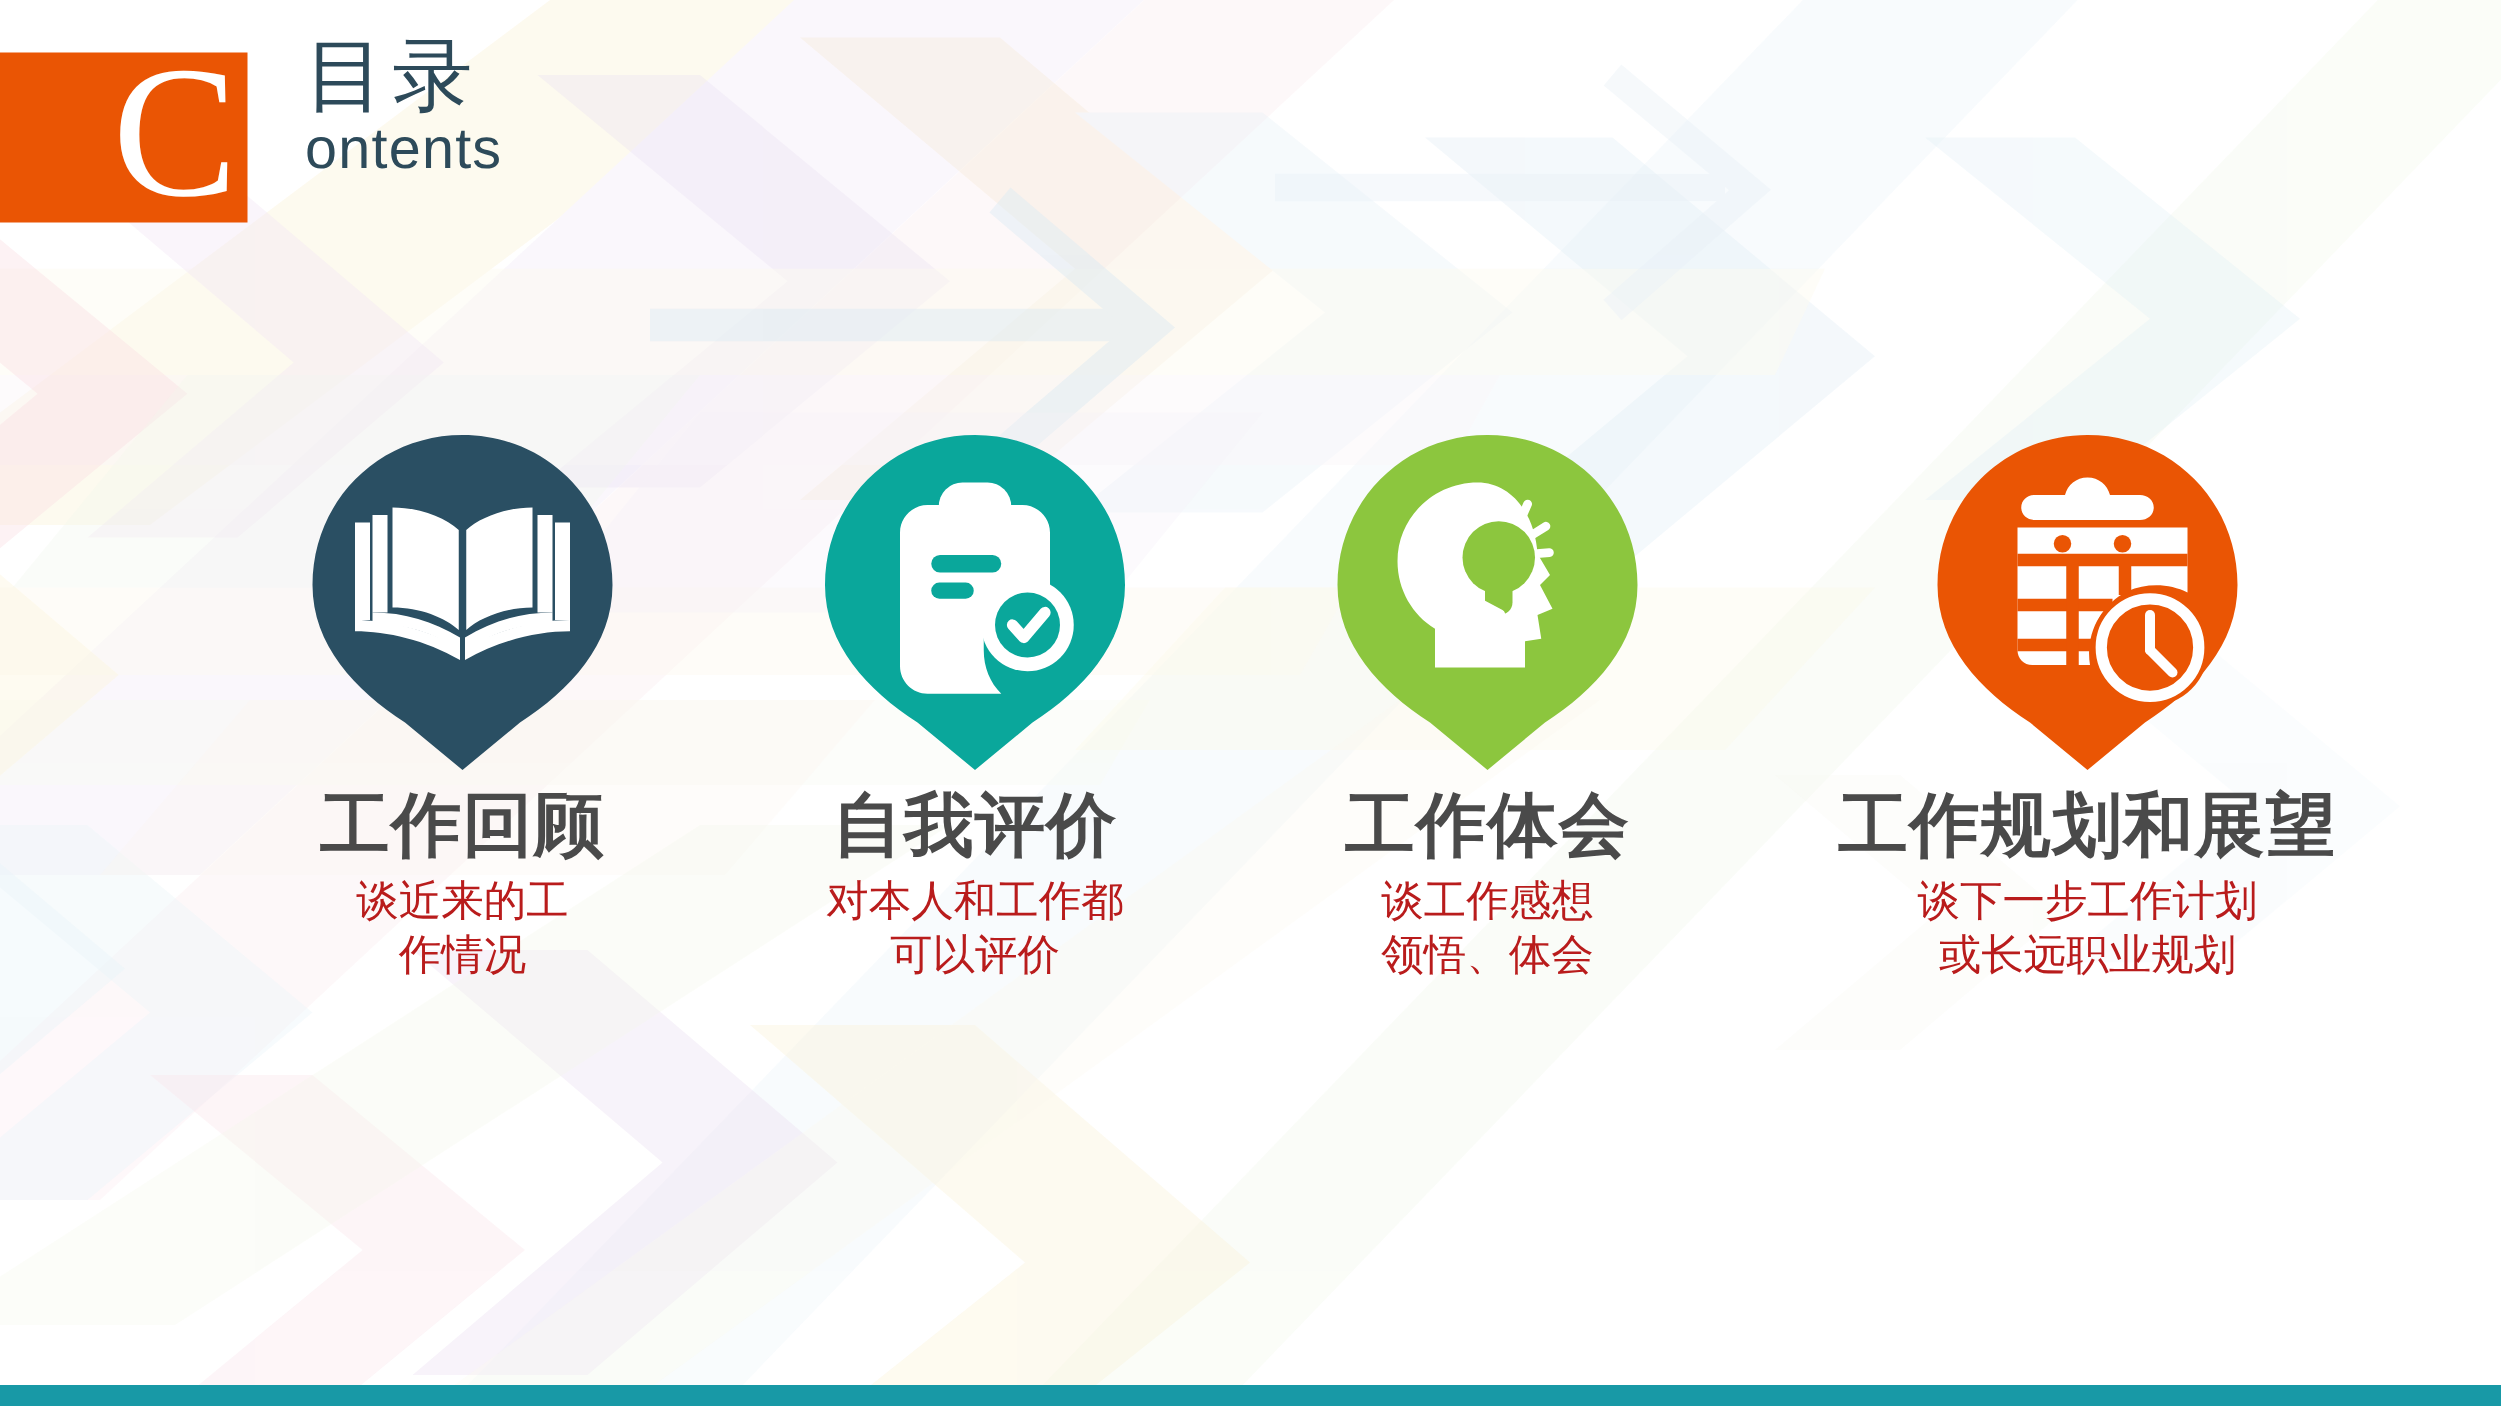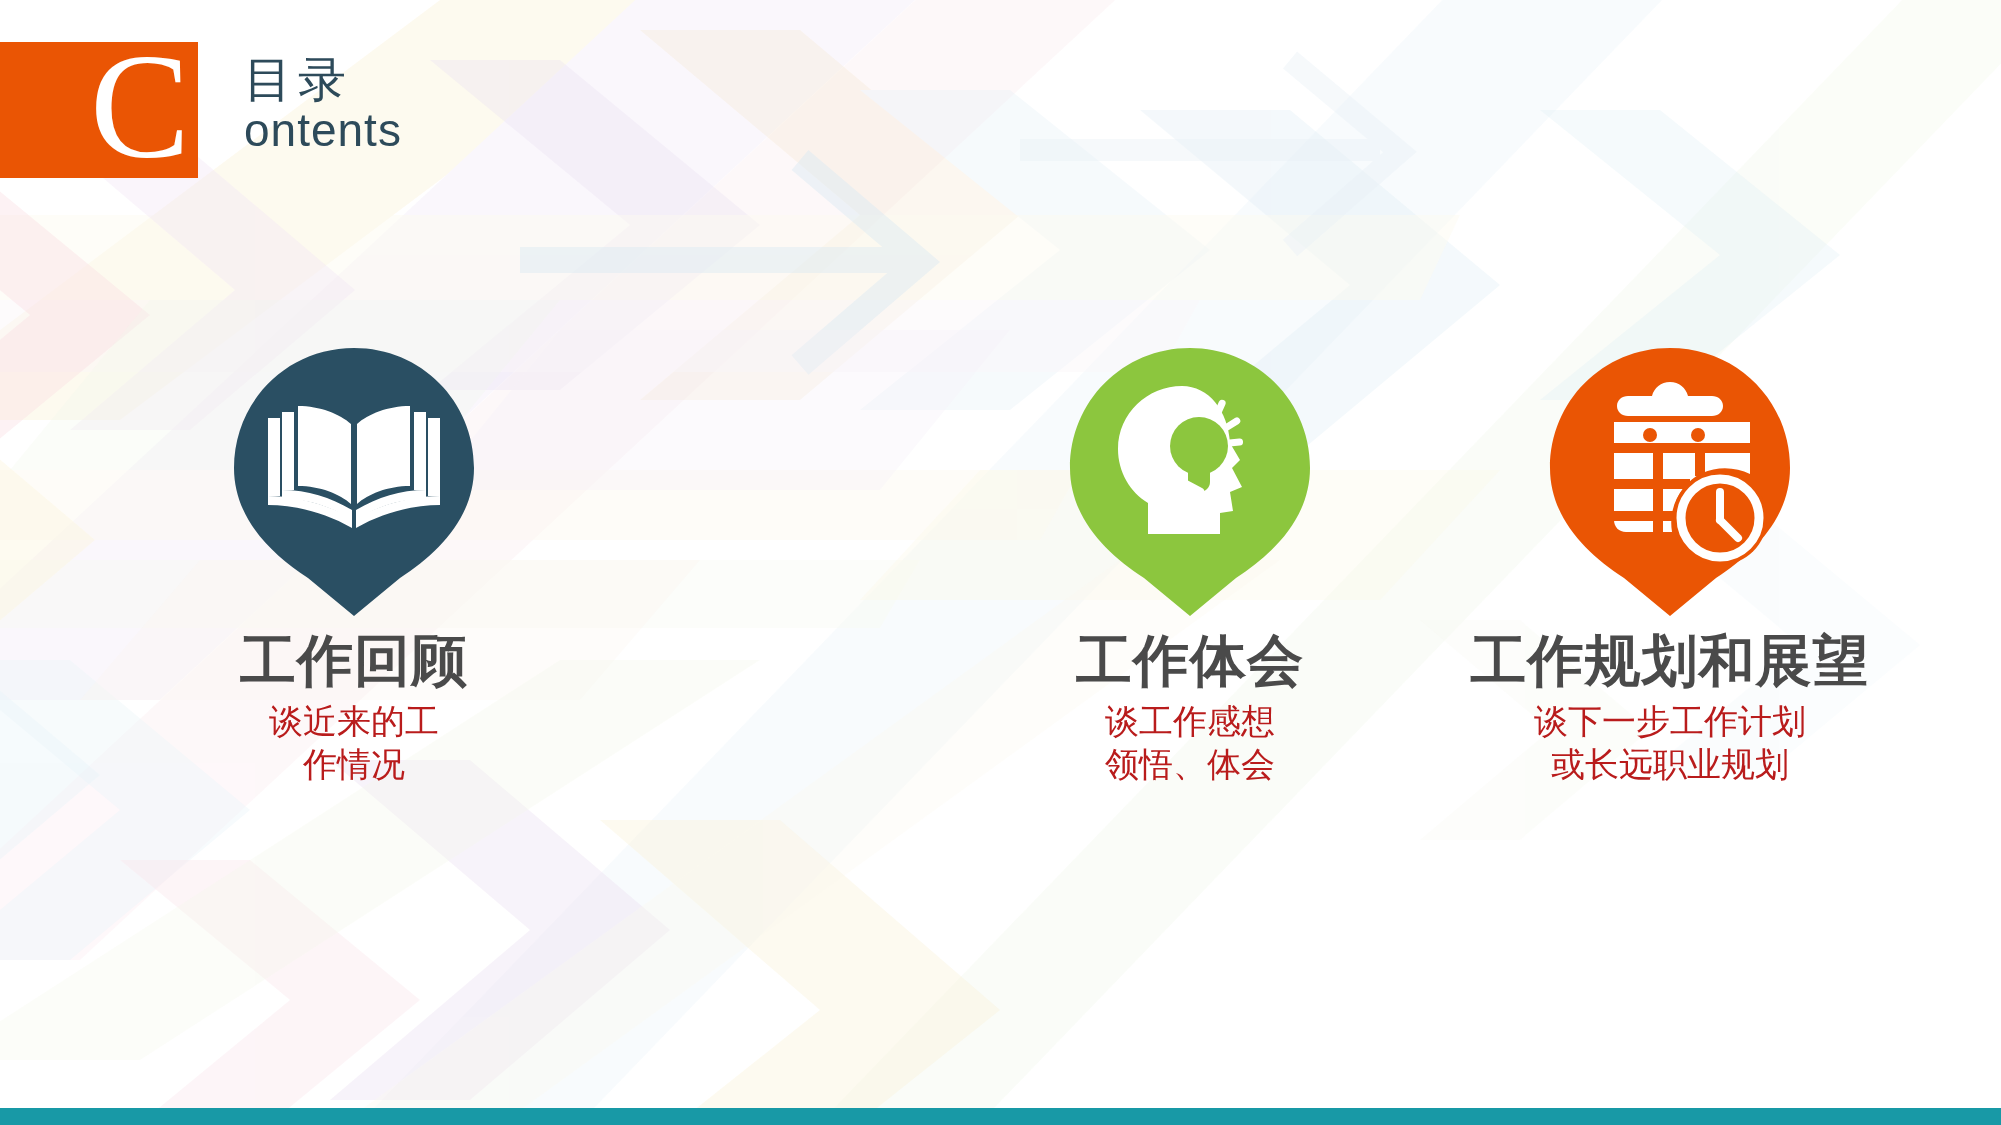--- a/index.html
+++ b/index.html
@@ -52,27 +52,26 @@
     padding-right: 8px;
     position: relative;
     top: -4px;
   }
   #header-text {
     position: absolute;
     left: 244px;
     top: 28px;
   }
   #header-cn {
-    font-size: 48px;
+    font-size: 64px;
     font-weight: 400;
     color: #2d4a5a;
     letter-spacing: 6px;
     line-height: 1.02;
     font-family: Liberation Sans, sans-serif;
-    margin-top: 28px;
   }
   #header-en {
     font-size: 46px;
     font-weight: 400;
     color: #2d4a5a;
     letter-spacing: 1px;
     line-height: 1.0;
     margin-top: 2px;
     font-family: "Liberation Sans", sans-serif;
   }
@@ -211,21 +210,21 @@
       <span id="logo-letter">C</span>
     </div>
     <div id="header-text">
       <div id="header-cn">目录</div>
       <div id="header-en">ontents</div>
     </div>
   </div>
 
   <div id="pins">
 
-    <div class="pin-col" style="left:164px;">
+    <div class="pin-col" style="left:180px;">
       <div class="pin-graphic">
         <svg viewBox="0 0 260 280" width="260" height="280">
           <path d="M130 8 C 63 8 10 61 10 128 C 10 176 44 212 84 238 L 130 276 L 176 238 C 216 212 250 176 250 128 C 250 61 197 8 130 8 Z" fill="#2a4f63"></path>
           <g fill="#ffffff">
 
             <path d="M44 78 L56 78 L56 156 L44 156 Z"></path>
             <path d="M44 156 C 70 156 100 163 128 178 L128 188 C 100 172 70 165 44 165 Z"></path>
 
             <path d="M58 72 L70 72 L70 150 L58 150 Z"></path>
             <path d="M58 150 C 84 150 106 157 128 170 L128 180 C 106 166 84 159 58 159 Z"></path>
@@ -242,20 +241,45 @@
           </g>
         </svg>
       </div>
       <div class="pin-title">工作回顾</div>
       <div class="pin-sub">
         <div>谈近来的工</div>
         <div>作情况</div>
       </div>
     </div>
 
+    <div class="pin-col" style="left:590px;">
+      <div class="pin-graphic">
+        <svg viewBox="0 0 260 280" width="260" height="280">
+          <path d="M130 8 C 63 8 10 61 10 128 C 10 176 44 212 84 238 L 130 276 L 176 238 C 216 212 250 176 250 128 C 250 61 197 8 130 8 Z" fill="#0aa79b"></path>
+          <g fill="#ffffff">
+
+            <path d="M92 64 L168 64 C 180 64 190 74 190 86 L190 170 C 176 156 156 149 137 152 L137 180 C 137 194 142 206 151 215 L92 215 C 80 215 70 205 70 193 L70 86 C 70 74 80 64 92 64 Z"></path>
+
+            <rect x="101" y="46" width="58" height="38" rx="19"></rect>
+
+            <rect x="95" y="104" width="56" height="14" rx="7" fill="#0aa79b"></rect>
+            <rect x="95" y="126" width="34" height="13" rx="6.5" fill="#0aa79b"></rect>
+          </g>
+
+          <circle cx="172" cy="160" r="37" fill="#ffffff"></circle>
+          <circle cx="172" cy="160" r="26" fill="#0aa79b"></circle>
+          <path d="M160 160 L169 170 L186 150" fill="none" stroke="#ffffff" stroke-width="9" stroke-linecap="round" stroke-linejoin="round"></path>
+        </svg>
+      </div>
+      <div class="pin-title">自我评价</div>
+      <div class="pin-sub">
+        <div>对本人和工作都</div>
+        <div>可以评价</div>
+      </div>
+    </div>
 
     <div class="pin-col" style="left:1000px;">
       <div class="pin-graphic">
         <svg viewBox="0 0 260 280" width="260" height="280">
           <path d="M130 8 C 63 8 10 61 10 128 C 10 176 44 212 84 238 L 130 276 L 176 238 C 216 212 250 176 250 128 C 250 61 197 8 130 8 Z" fill="#8cc63e"></path>
           <g fill="#ffffff">
 
             <path d="M118 52 C 84 52 60 78 60 110 C 60 130 70 146 84 156 L 84 186 L 98 186 L 98 188 L 98 186 L 116 186 L 116 186 L 116 186 L 116 186 L 116 186 Z" opacity="0"></path>
             <path d="M120 50
                      C 86 50 58 76 58 110

